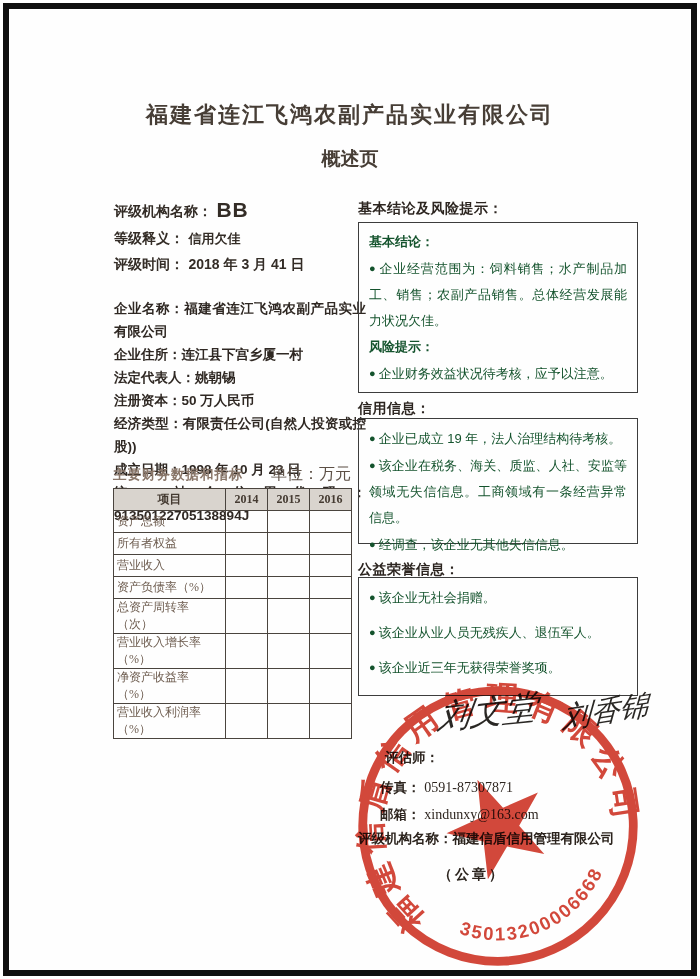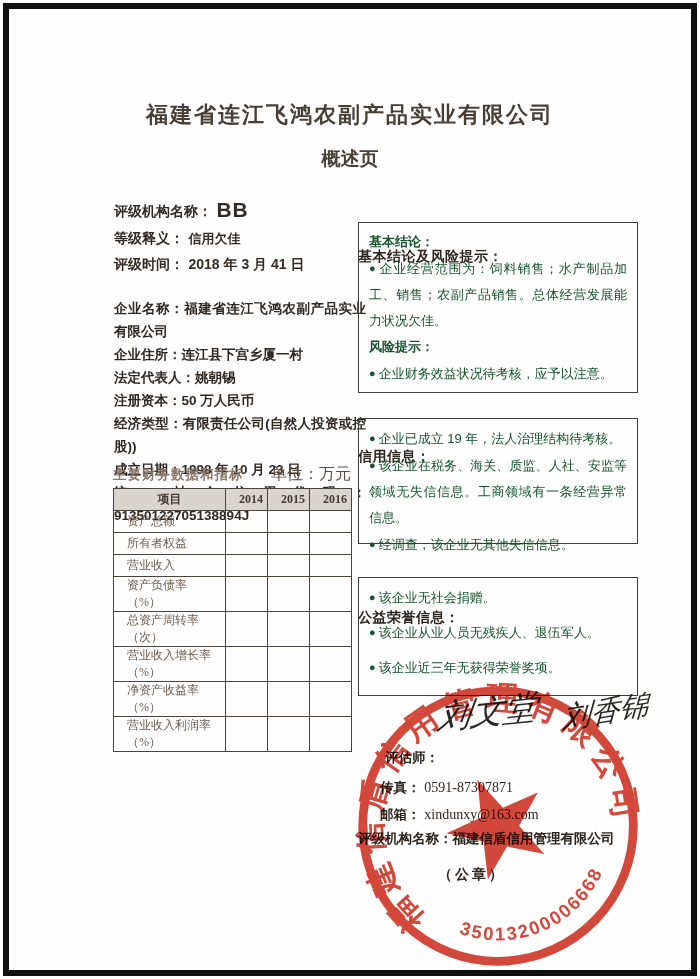--- a/index.html
+++ b/index.html
@@ -21,28 +21,28 @@
   .r-val2{font-size:14px;font-weight:bold;}
 
   .company-block{top:297px;left:114px;width:252px;font-size:13.5px;font-weight:bold;
                  line-height:23px;text-align:justify;color:#2f2823;}
 
   .table-block{top:464px;left:113px;width:238px;}
   .t-caption{display:flex;justify-content:space-between;align-items:baseline;margin-bottom:3px;}
   .t-title{font-size:13.5px;font-weight:bold;color:#8a776a;letter-spacing:1px;}
   .t-unit{font-size:16px;color:#5c4f45;}
   table.fin{border-collapse:collapse;width:238px;table-layout:fixed;}
-  table.fin th,table.fin td{border:1px solid #4a443e;height:21px;padding:0 13px;
+  table.fin th,table.fin td{border:1px solid #4a443e;height:21px;padding:0 3px;
       font-family:"Liberation Serif",serif;font-size:12px;}
   table.fin th{background:#d9d4ce;color:#453b32;font-weight:bold;}
   table.fin td.rl{color:#6d5c4f;text-align:left;}
   table.fin col.c0{width:112px;}
   table.fin col.cy{width:42px;}
 
-  .sec-header{font-size:14px;font-weight:bold;color:#2c2520;letter-spacing:0.5px;margin-top:48px;}
+  .sec-header{font-size:14px;font-weight:bold;color:#2c2520;letter-spacing:0.5px;}
   .hdr1{top:200px;left:358px;}
   .hdr2{top:400px;left:358px;}
   .hdr3{top:561px;left:358px;}
   .box{border:1.5px solid #3d3d3d;width:258px;padding:6px 10px;font-size:13px;line-height:26px;
        text-align:justify;color:#14532d;}
   .box1{top:222px;left:358px;height:157px;}
   .box2{top:418px;left:358px;height:112px;}
   .box3{top:577px;left:358px;height:105px;}
   .box .sub{font-weight:600;}
   .bul{margin:0;}

